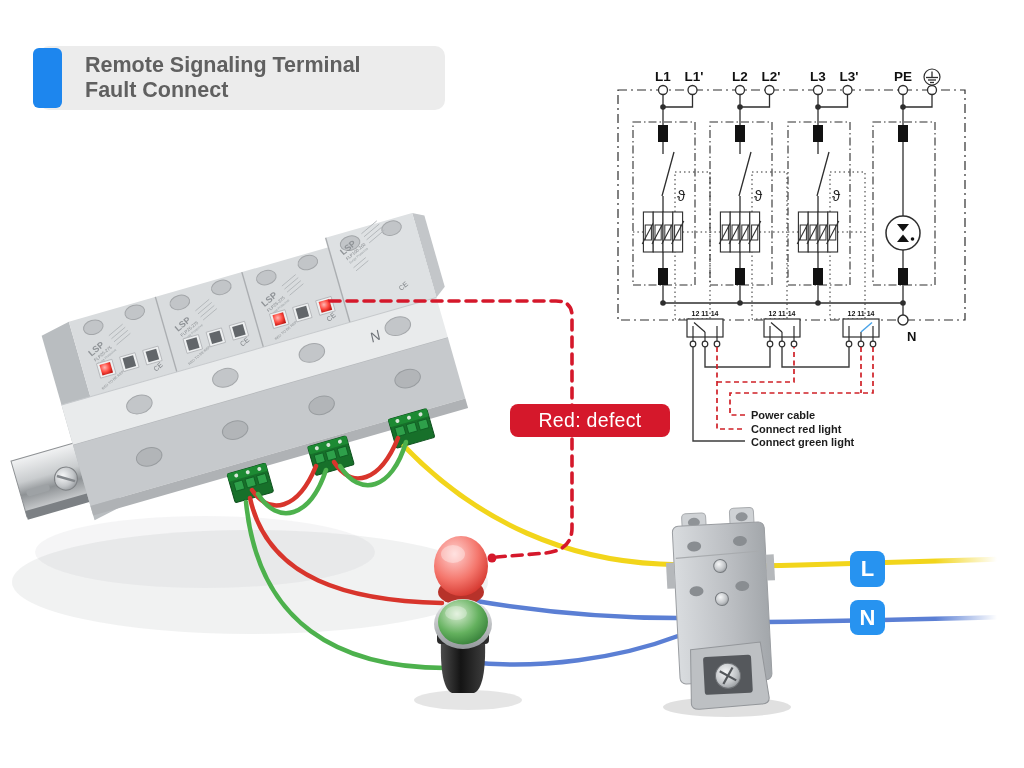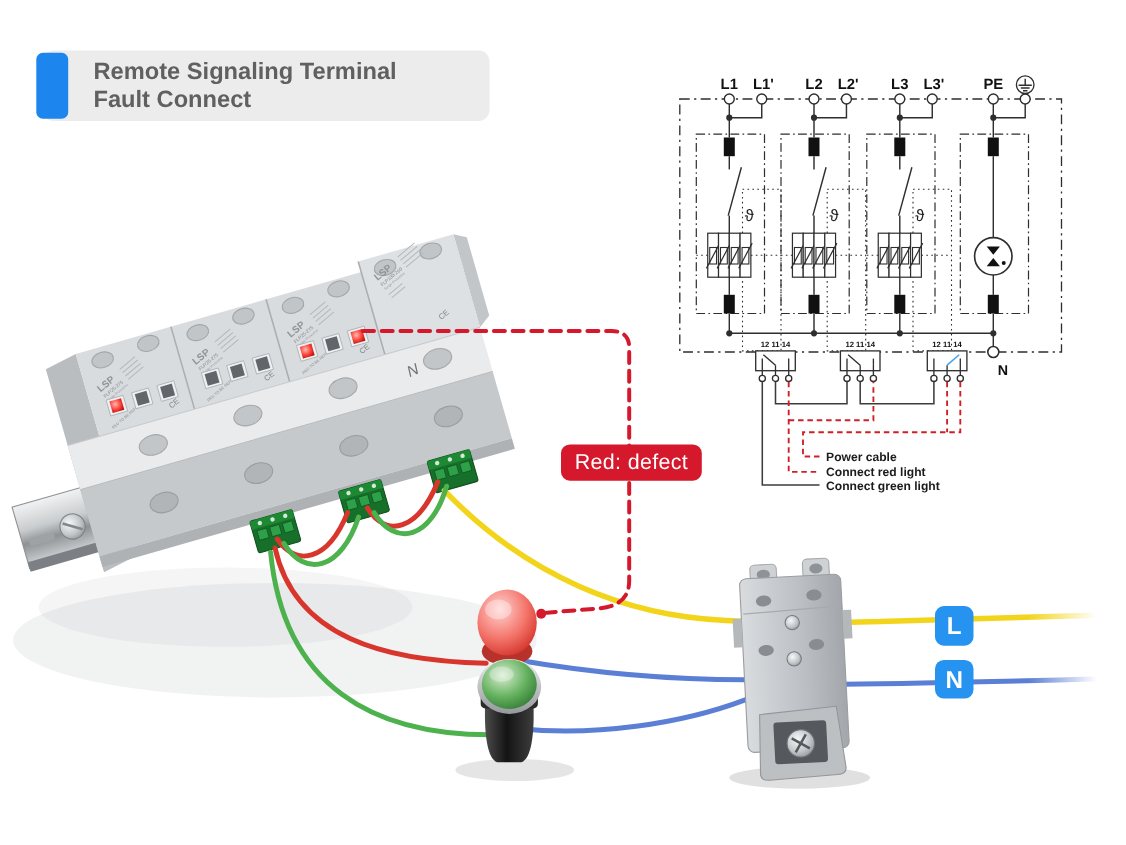--- a/index.html
+++ b/index.html
@@ -7,21 +7,21 @@
          font-family:"Liberation Sans",sans-serif;}
   svg{position:absolute;left:0;top:0;}
   
   .banner{position:absolute;left:33px;top:46px;width:412px;height:64px;}
   .banner .panel{position:absolute;left:6px;top:0;right:0;height:64px;background:#ececec;
     border-radius:10px;box-sizing:border-box;padding:7px 14px 7px 46px;}
   .banner .bar{position:absolute;left:0;top:2px;width:29px;height:60px;background:#1d86ee;
     border-radius:6px;}
   .banner .t{font-size:21.5px;line-height:25px;font-weight:bold;color:#606060;white-space:nowrap;}
   
-  .callout{position:absolute;left:510px;top:404px;width:128px;height:33px;background:#d5182b;
+  .callout{position:absolute;left:510px;top:404px;width:160px;height:33px;background:#d5182b;
     border-radius:8px;color:#fff;font-size:19.5px;display:flex;align-items:center;
     justify-content:center;letter-spacing:.3px;}
   
   .wiretag{position:absolute;width:35px;height:36px;background:#2793f0;border-radius:8px;
     color:#fff;font-size:22px;font-weight:bold;display:flex;align-items:center;justify-content:center;}
   #tagL{left:850px;top:551px;}
   #tagN{left:850px;top:600px;height:35px;}
   
   .fade-right{position:absolute;left:935px;top:535px;width:86px;height:110px;
     background:linear-gradient(to right, rgba(255,255,255,0), #ffffff 72%);}

